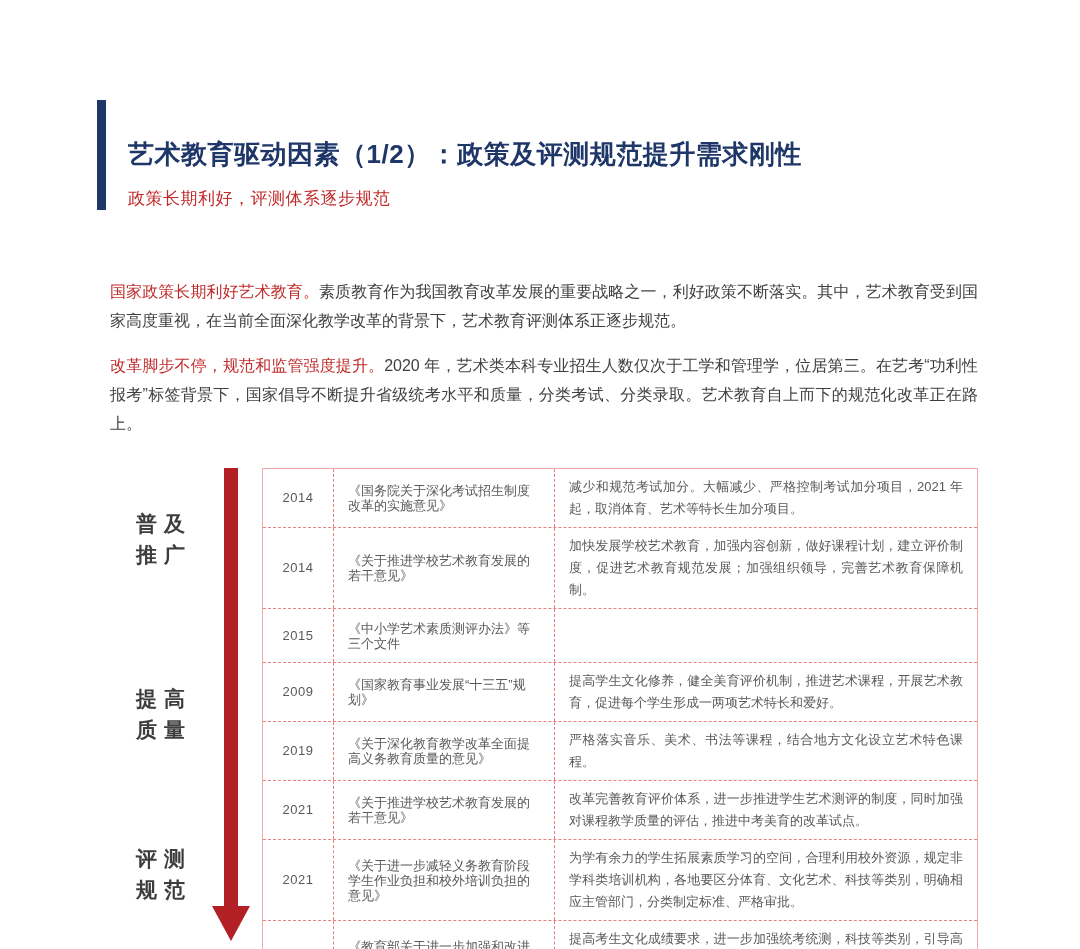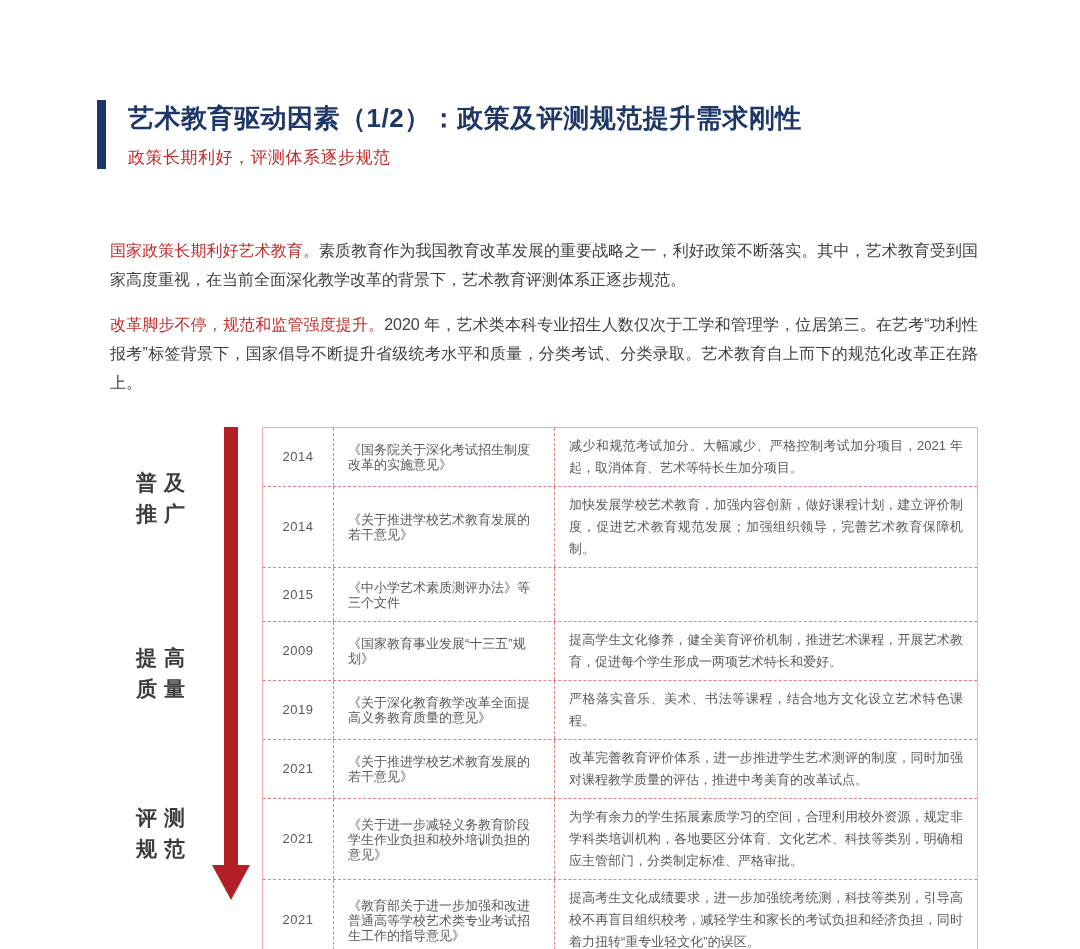--- a/index.html
+++ b/index.html
@@ -25,23 +25,24 @@
     margin-right: 22px;
     flex: 0 0 auto;
   }
   .header-text { padding-top: 1px; }
   .page-title {
     font-size: 26px;
     font-weight: 700;
     color: #1e3668;
     line-height: 34px;
     letter-spacing: 0.5px;
+    margin-top: 36px;
   }
   .page-subtitle {
-    margin-top: 11px;
+    margin-top: 16px;
     font-size: 17px;
     font-weight: 400;
     color: #c02c2c;
     letter-spacing: 0.5px;
   }
 
   
   .intro { margin: 67px 0 0 13px; }
   .intro p {
     font-size: 16px;

